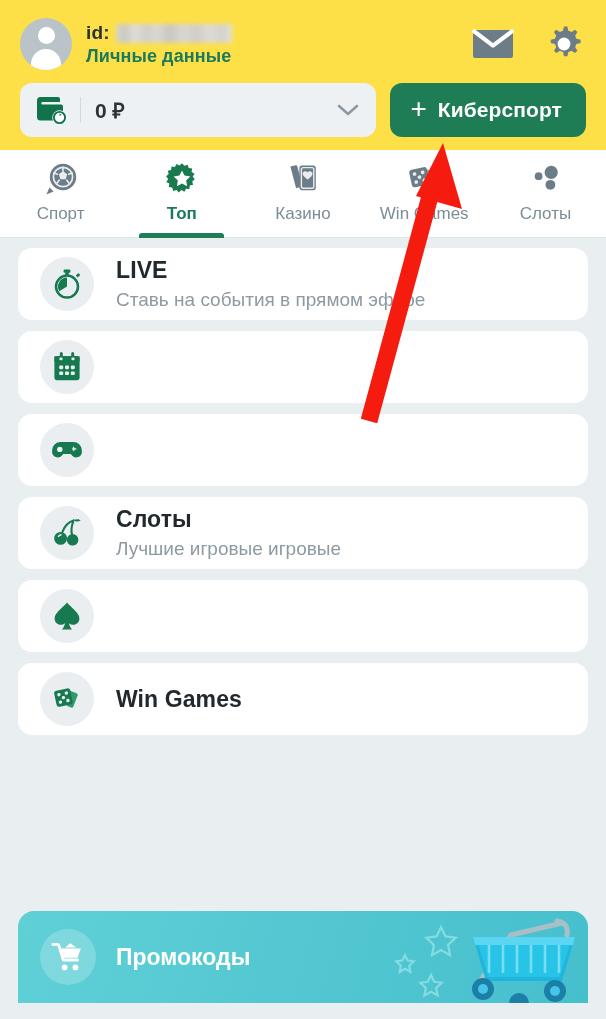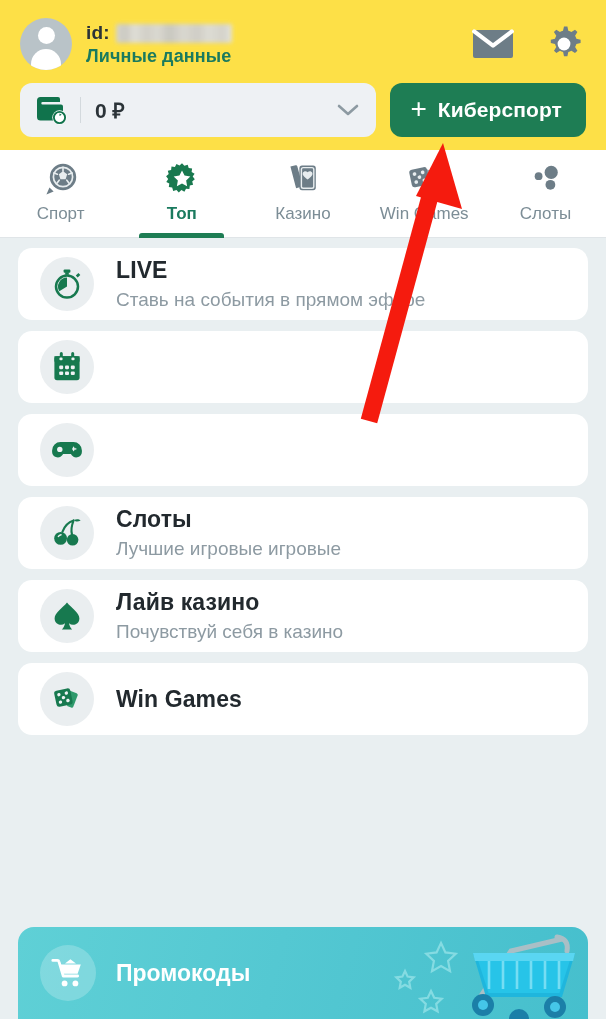--- a/index.html
+++ b/index.html
@@ -253,21 +253,21 @@
   .card-sub {
     font-size: 19px;
     color: #8d9aa2;
   }
 
   
   .promo {
     position: absolute;
     left: 18px;
     right: 18px;
-    bottom: 0;
+    bottom: 16px;
     height: 92px;
     border-radius: 16px 16px 0 0;
     background: linear-gradient(105deg, #5fd0d6 0%, #54c8d2 45%, #46bfcd 100%);
     display: flex;
     align-items: center;
     padding: 0 22px;
     overflow: hidden;
     cursor: pointer;
   }
 
@@ -510,24 +510,20 @@
       <span class="card-sub">Лучшие игровые игровые</span>
     </div>
   </div>
 
   <div class="card">
     <span class="card-icon-wrap">
       <svg width="30" height="32" viewBox="0 0 30 32">
         <path d="M15 2.4 C11 7.6 2.6 12.4 2.6 18.4 a6.3 6.3 0 0 0 10.4 4.8 c-.4 2.6 -1.6 4.8 -3.1 6.3 h10.2 c-1.5-1.5 -2.7-3.7 -3.1-6.3 a6.3 6.3 0 0 0 10.4-4.8 C27.4 12.4 19 7.6 15 2.4z" fill="#17794f"></path>
       </svg>
     </span>
-    <div class="card-text">
-      <span class="card-title">Лайв казино</span>
-      <span class="card-sub">Почувствуй себя в казино</span>
-    </div>
   </div>
 
   <div class="card">
     <span class="card-icon-wrap">
       <svg width="32" height="32" viewBox="0 0 32 32">
         <path d="M18.4 7.4 l7.2 2.8 a1.8 1.8 0 0 1 1 2.3 l-4.2 11 a1.8 1.8 0 0 1-2.3 1 l-4-1.6z" fill="#2f9a6c"></path>
         <rect x="4.2" y="6.4" width="16.4" height="16.4" rx="2.8" fill="#17794f" transform="rotate(-12 12.4 14.6)"></rect>
         <g fill="#eef2f4" transform="rotate(-12 12.4 14.6)">
           <circle cx="8.6" cy="10.8" r="1.7"></circle>
           <circle cx="16.2" cy="10.8" r="1.7"></circle>

